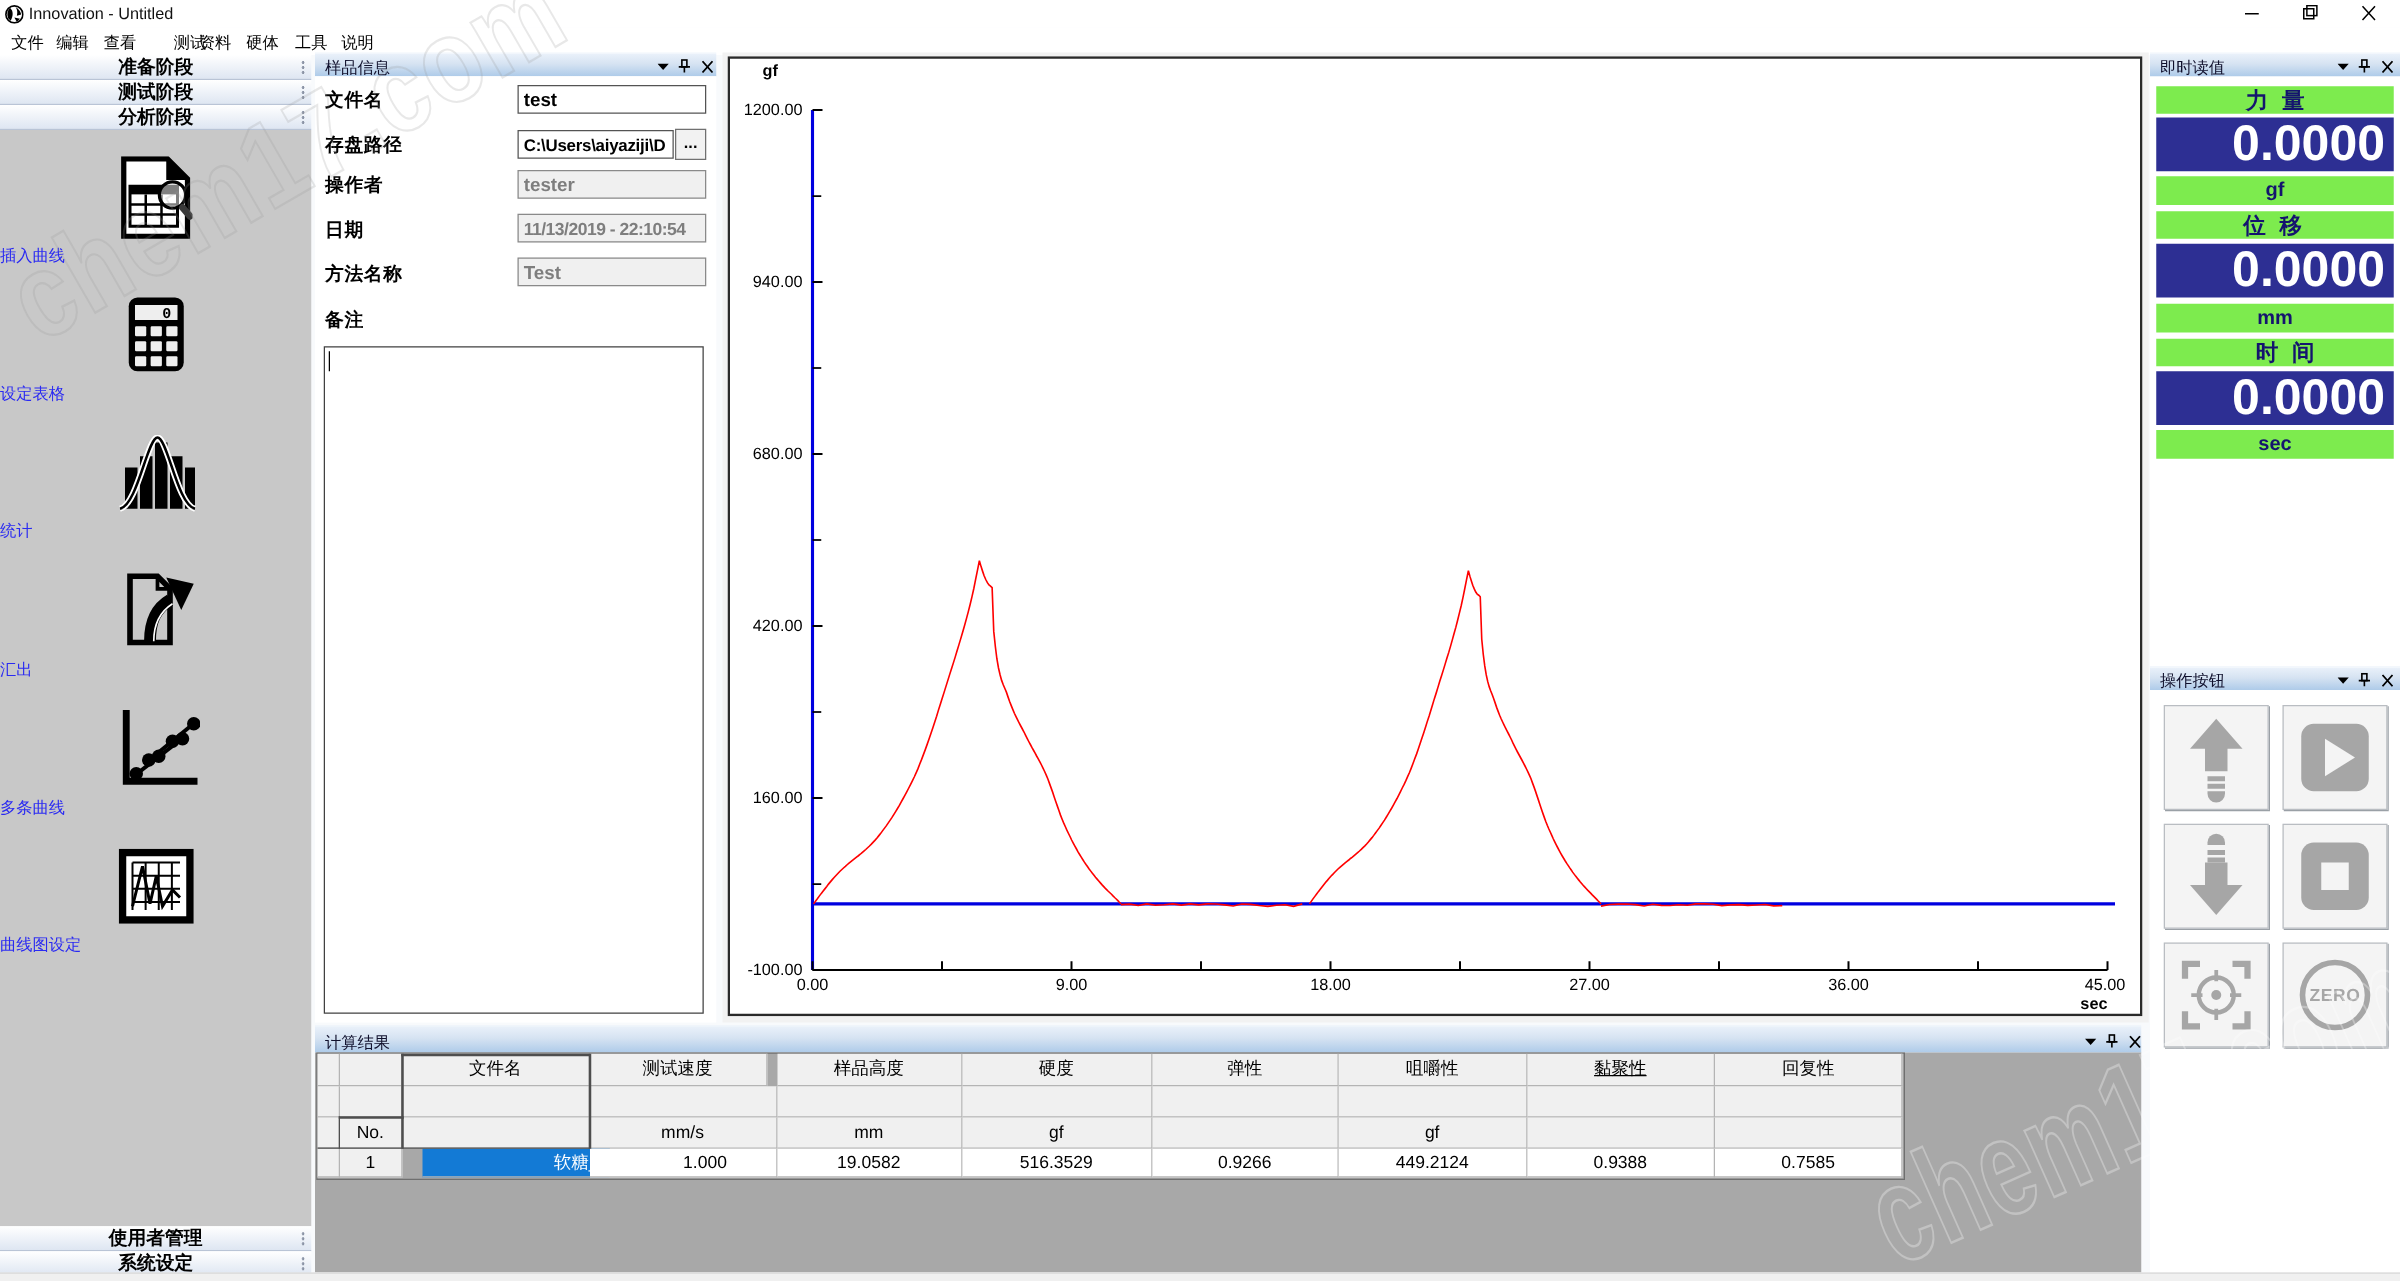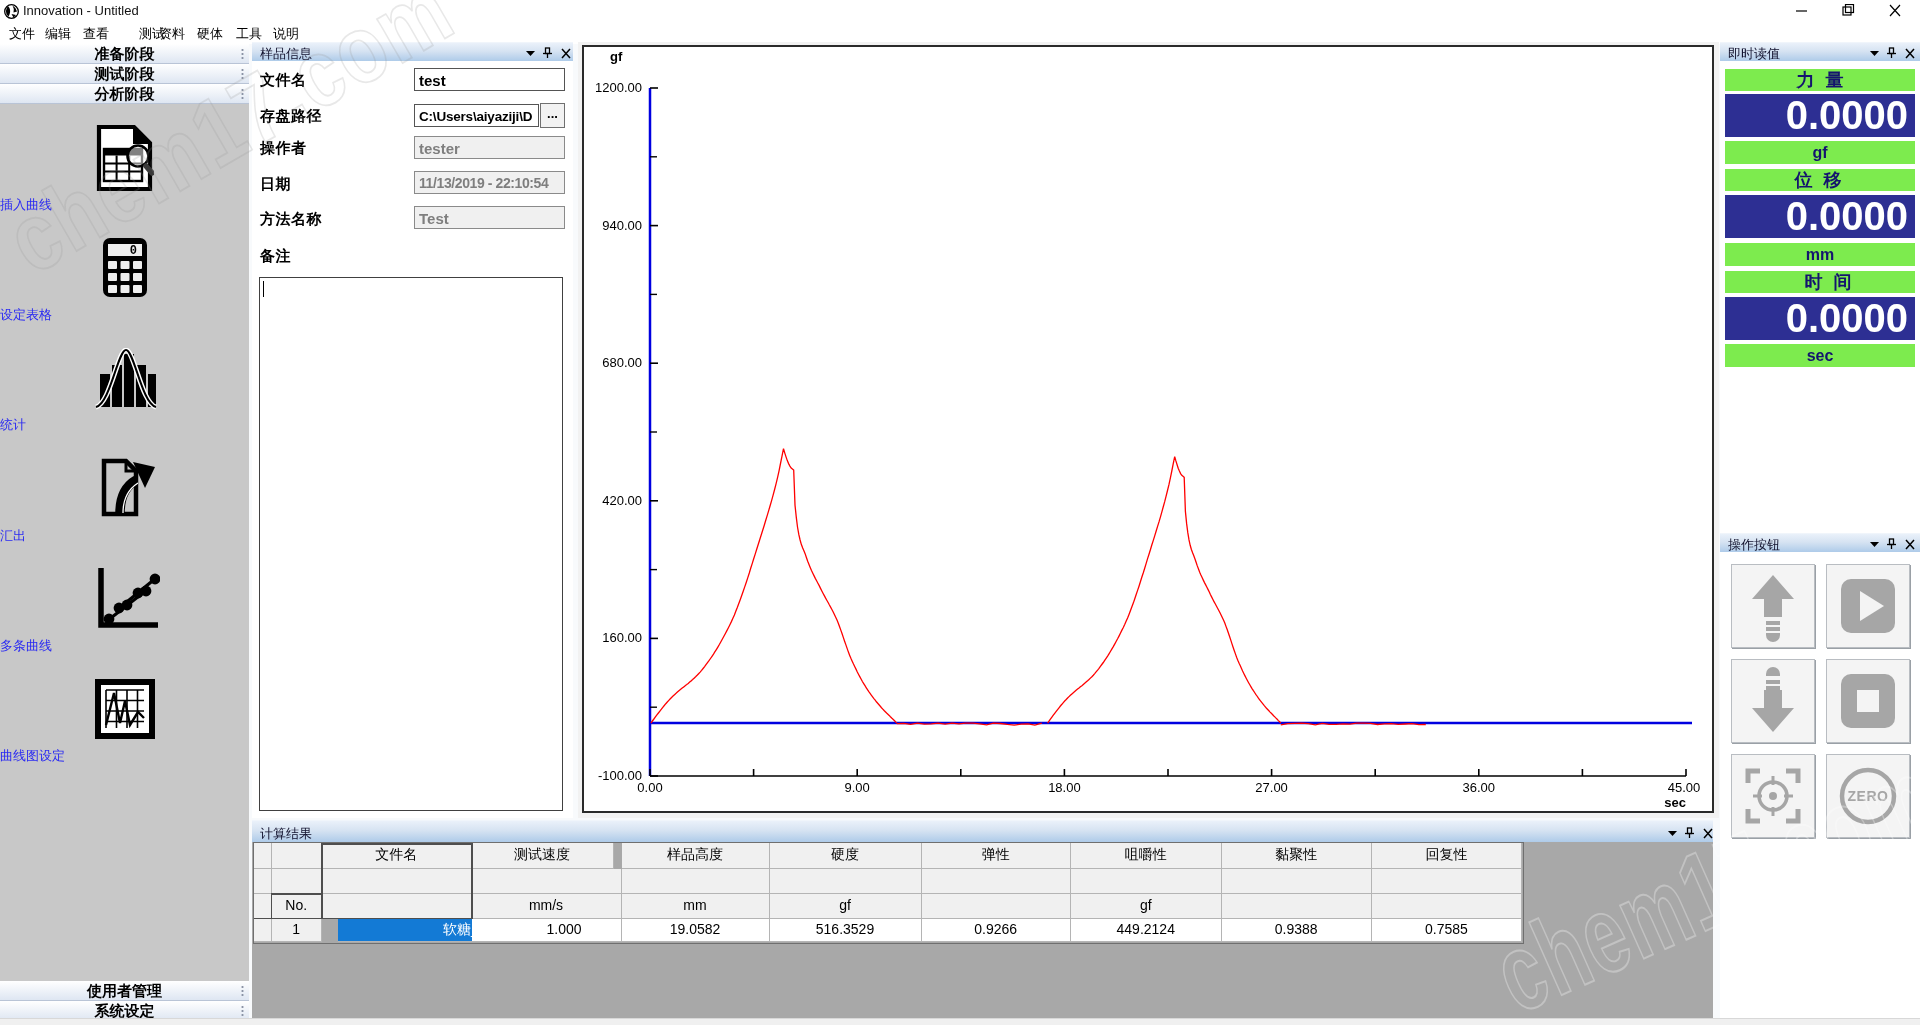--- a/index.html
+++ b/index.html
@@ -314,21 +314,21 @@
 <div class="abs" id="results" style="top:842px;height:176px"></div>
 <div class="abs" style="left:252.5px;top:841.5px;width:1271px;height:102px;border:1.5px solid #6f6f6f;"></div>
 <div class="abs rcell" style="left:254px;top:843px;width:17.5px;height:25.5px;line-height:23.5px;"></div>
 <div class="abs rcell" style="left:271.5px;top:843px;width:50.5px;height:25.5px;line-height:23.5px;"></div>
 <div class="abs rcell" style="left:322px;top:843px;width:149.5px;height:25.5px;line-height:23.5px;">文件名</div>
 <div class="abs rcell" style="left:471.5px;top:843px;width:142px;height:25.5px;line-height:23.5px;">测试速度</div>
 <div class="abs rcell" style="left:621.5px;top:843px;width:148.0px;height:25.5px;line-height:23.5px;">样品高度</div>
 <div class="abs rcell" style="left:769.5px;top:843px;width:152.0px;height:25.5px;line-height:23.5px;">硬度</div>
 <div class="abs rcell" style="left:921.5px;top:843px;width:149.5px;height:25.5px;line-height:23.5px;">弹性</div>
 <div class="abs rcell" style="left:1071px;top:843px;width:150.5px;height:25.5px;line-height:23.5px;">咀嚼性</div>
-<div class="abs rcell" style="left:1221.5px;top:843px;width:150.5px;height:25.5px;line-height:23.5px;">黏聚性</div>
+<div class="abs rcell" style="left:1221.5px;top:843px;width:150.5px;height:25.5px;line-height:23.5px;text-decoration:underline;">黏聚性</div>
 <div class="abs rcell" style="left:1372px;top:843px;width:150px;height:25.5px;line-height:23.5px;">回复性</div>
 <div class="abs rcell" style="left:254px;top:868.5px;width:17.5px;height:25.5px;line-height:23.5px;"></div>
 <div class="abs rcell" style="left:271.5px;top:868.5px;width:50.5px;height:25.5px;line-height:23.5px;"></div>
 <div class="abs rcell" style="left:322px;top:868.5px;width:149.5px;height:25.5px;line-height:23.5px;"></div>
 <div class="abs rcell" style="left:471.5px;top:868.5px;width:150.0px;height:25.5px;line-height:23.5px;"></div>
 <div class="abs rcell" style="left:621.5px;top:868.5px;width:148.0px;height:25.5px;line-height:23.5px;"></div>
 <div class="abs rcell" style="left:769.5px;top:868.5px;width:152.0px;height:25.5px;line-height:23.5px;"></div>
 <div class="abs rcell" style="left:921.5px;top:868.5px;width:149.5px;height:25.5px;line-height:23.5px;"></div>
 <div class="abs rcell" style="left:1071px;top:868.5px;width:150.5px;height:25.5px;line-height:23.5px;"></div>
 <div class="abs rcell" style="left:1221.5px;top:868.5px;width:150.5px;height:25.5px;line-height:23.5px;"></div>

